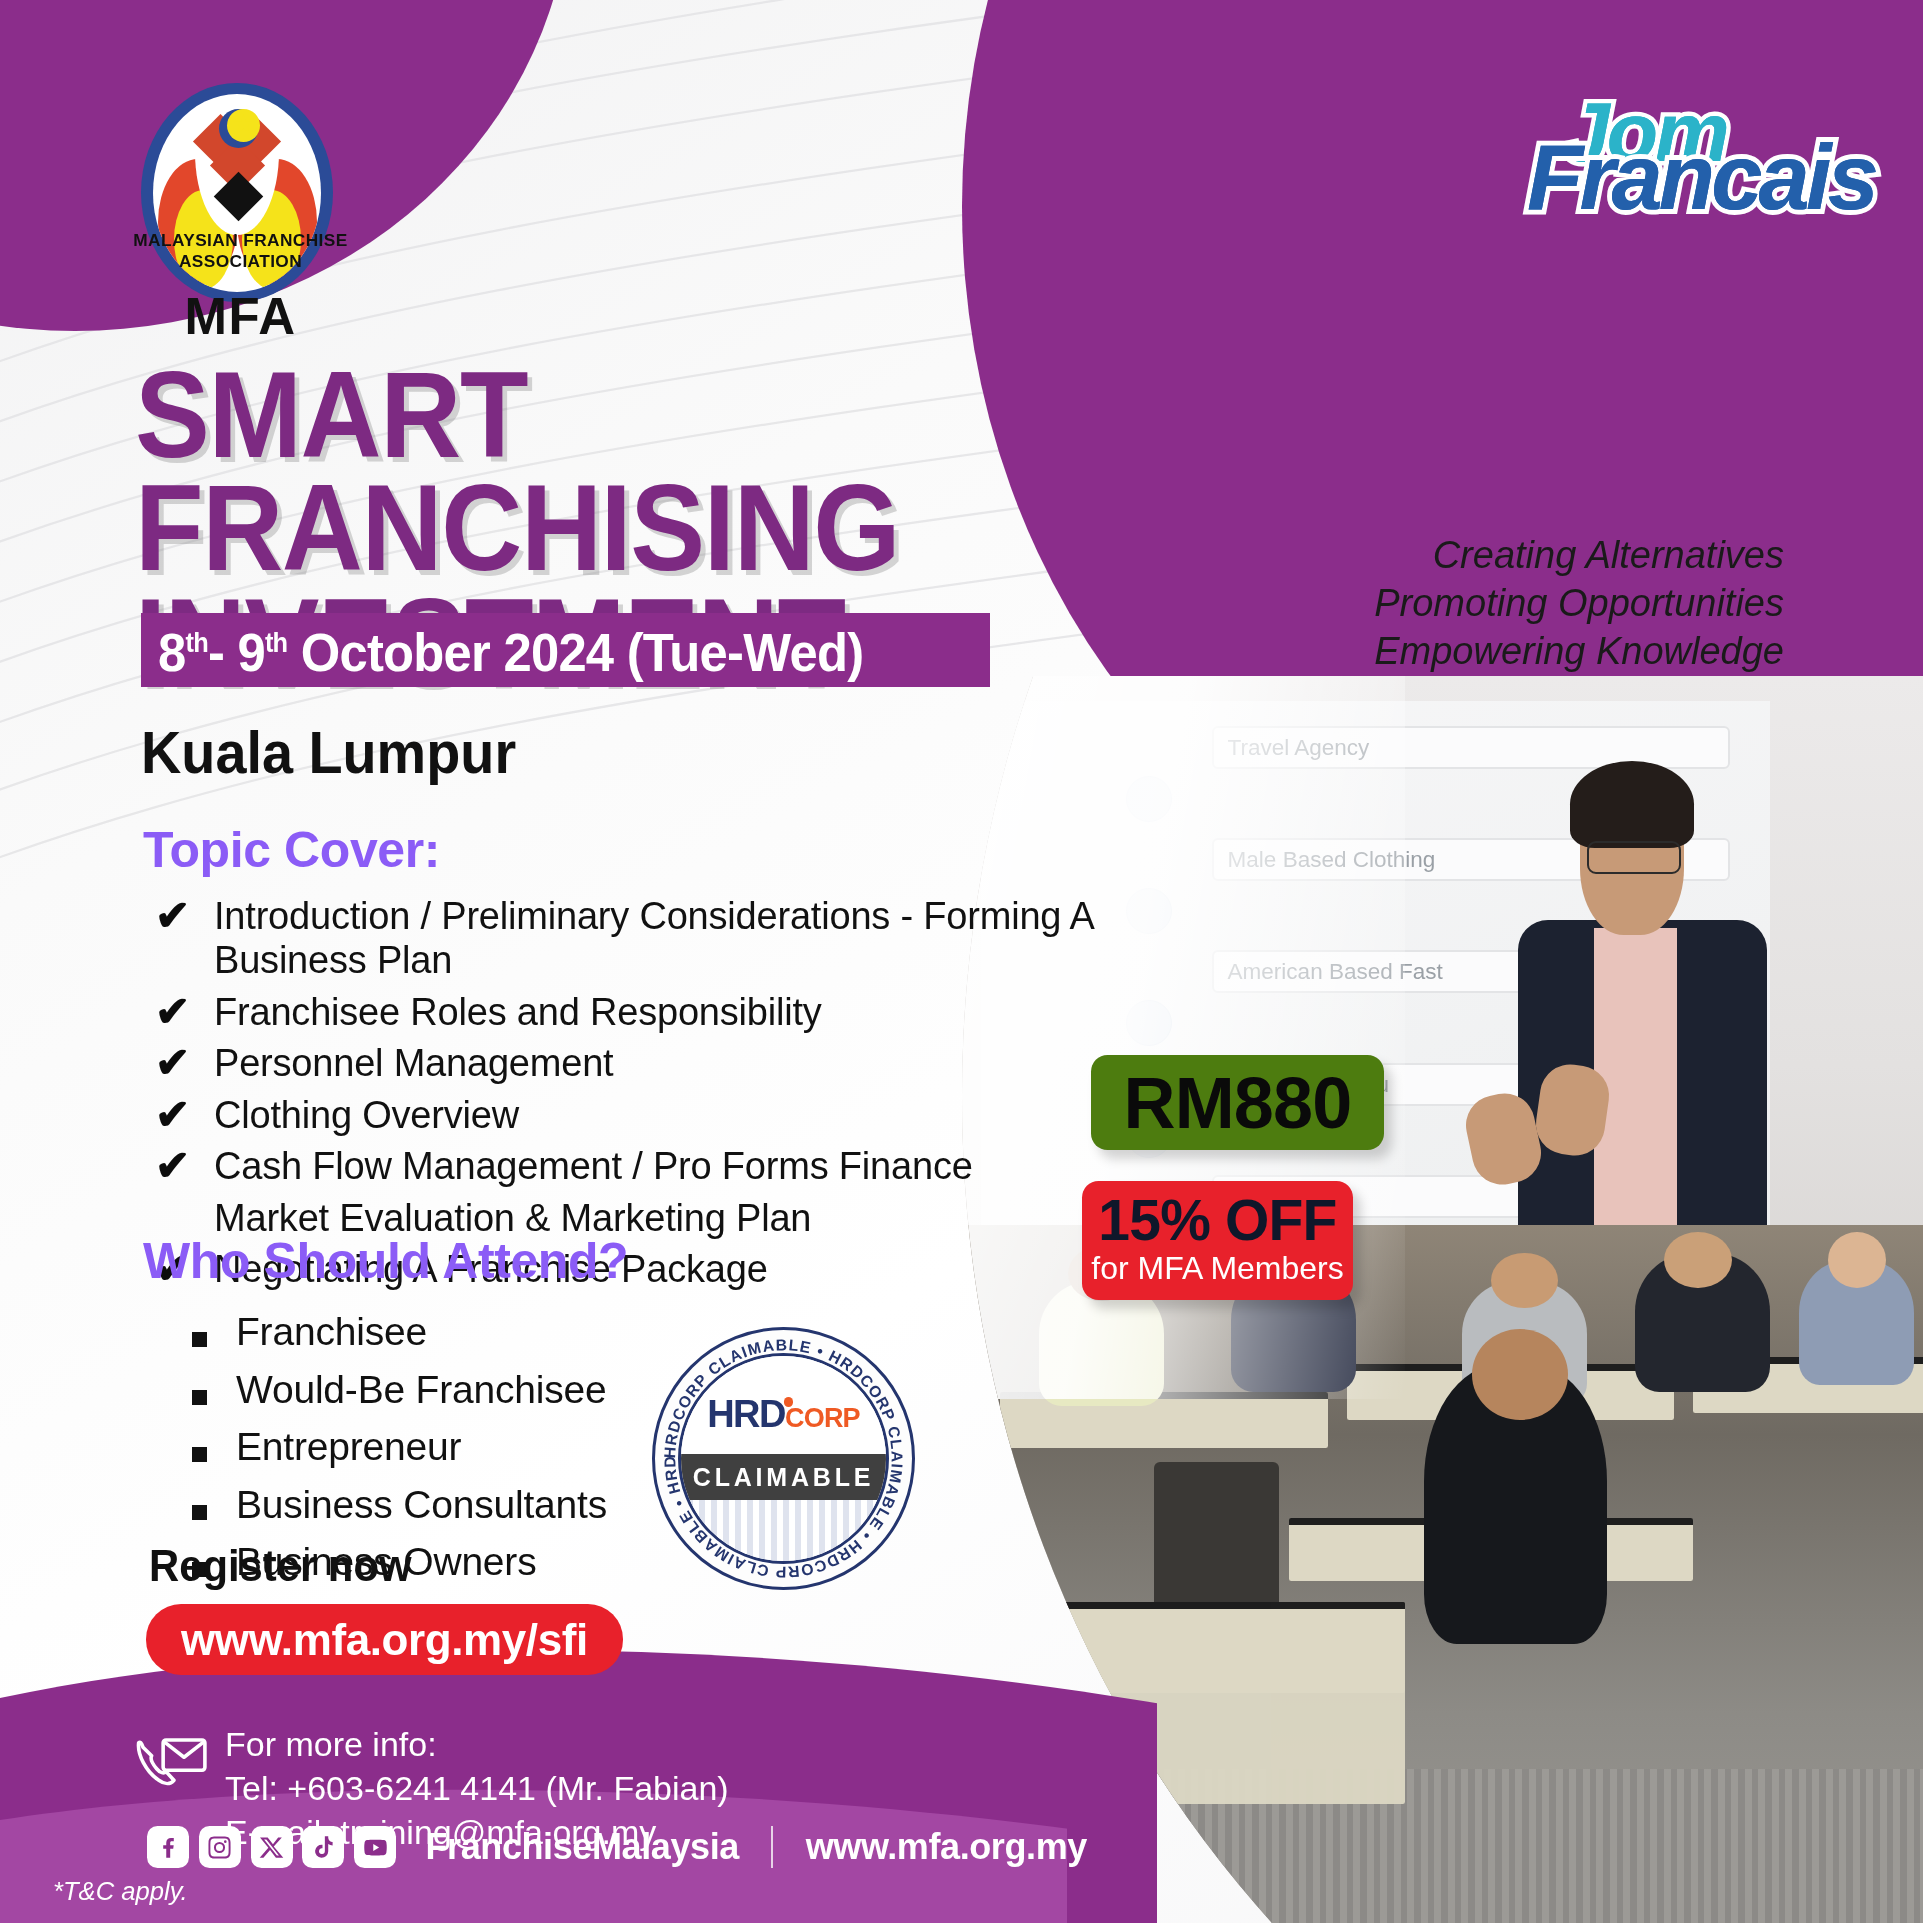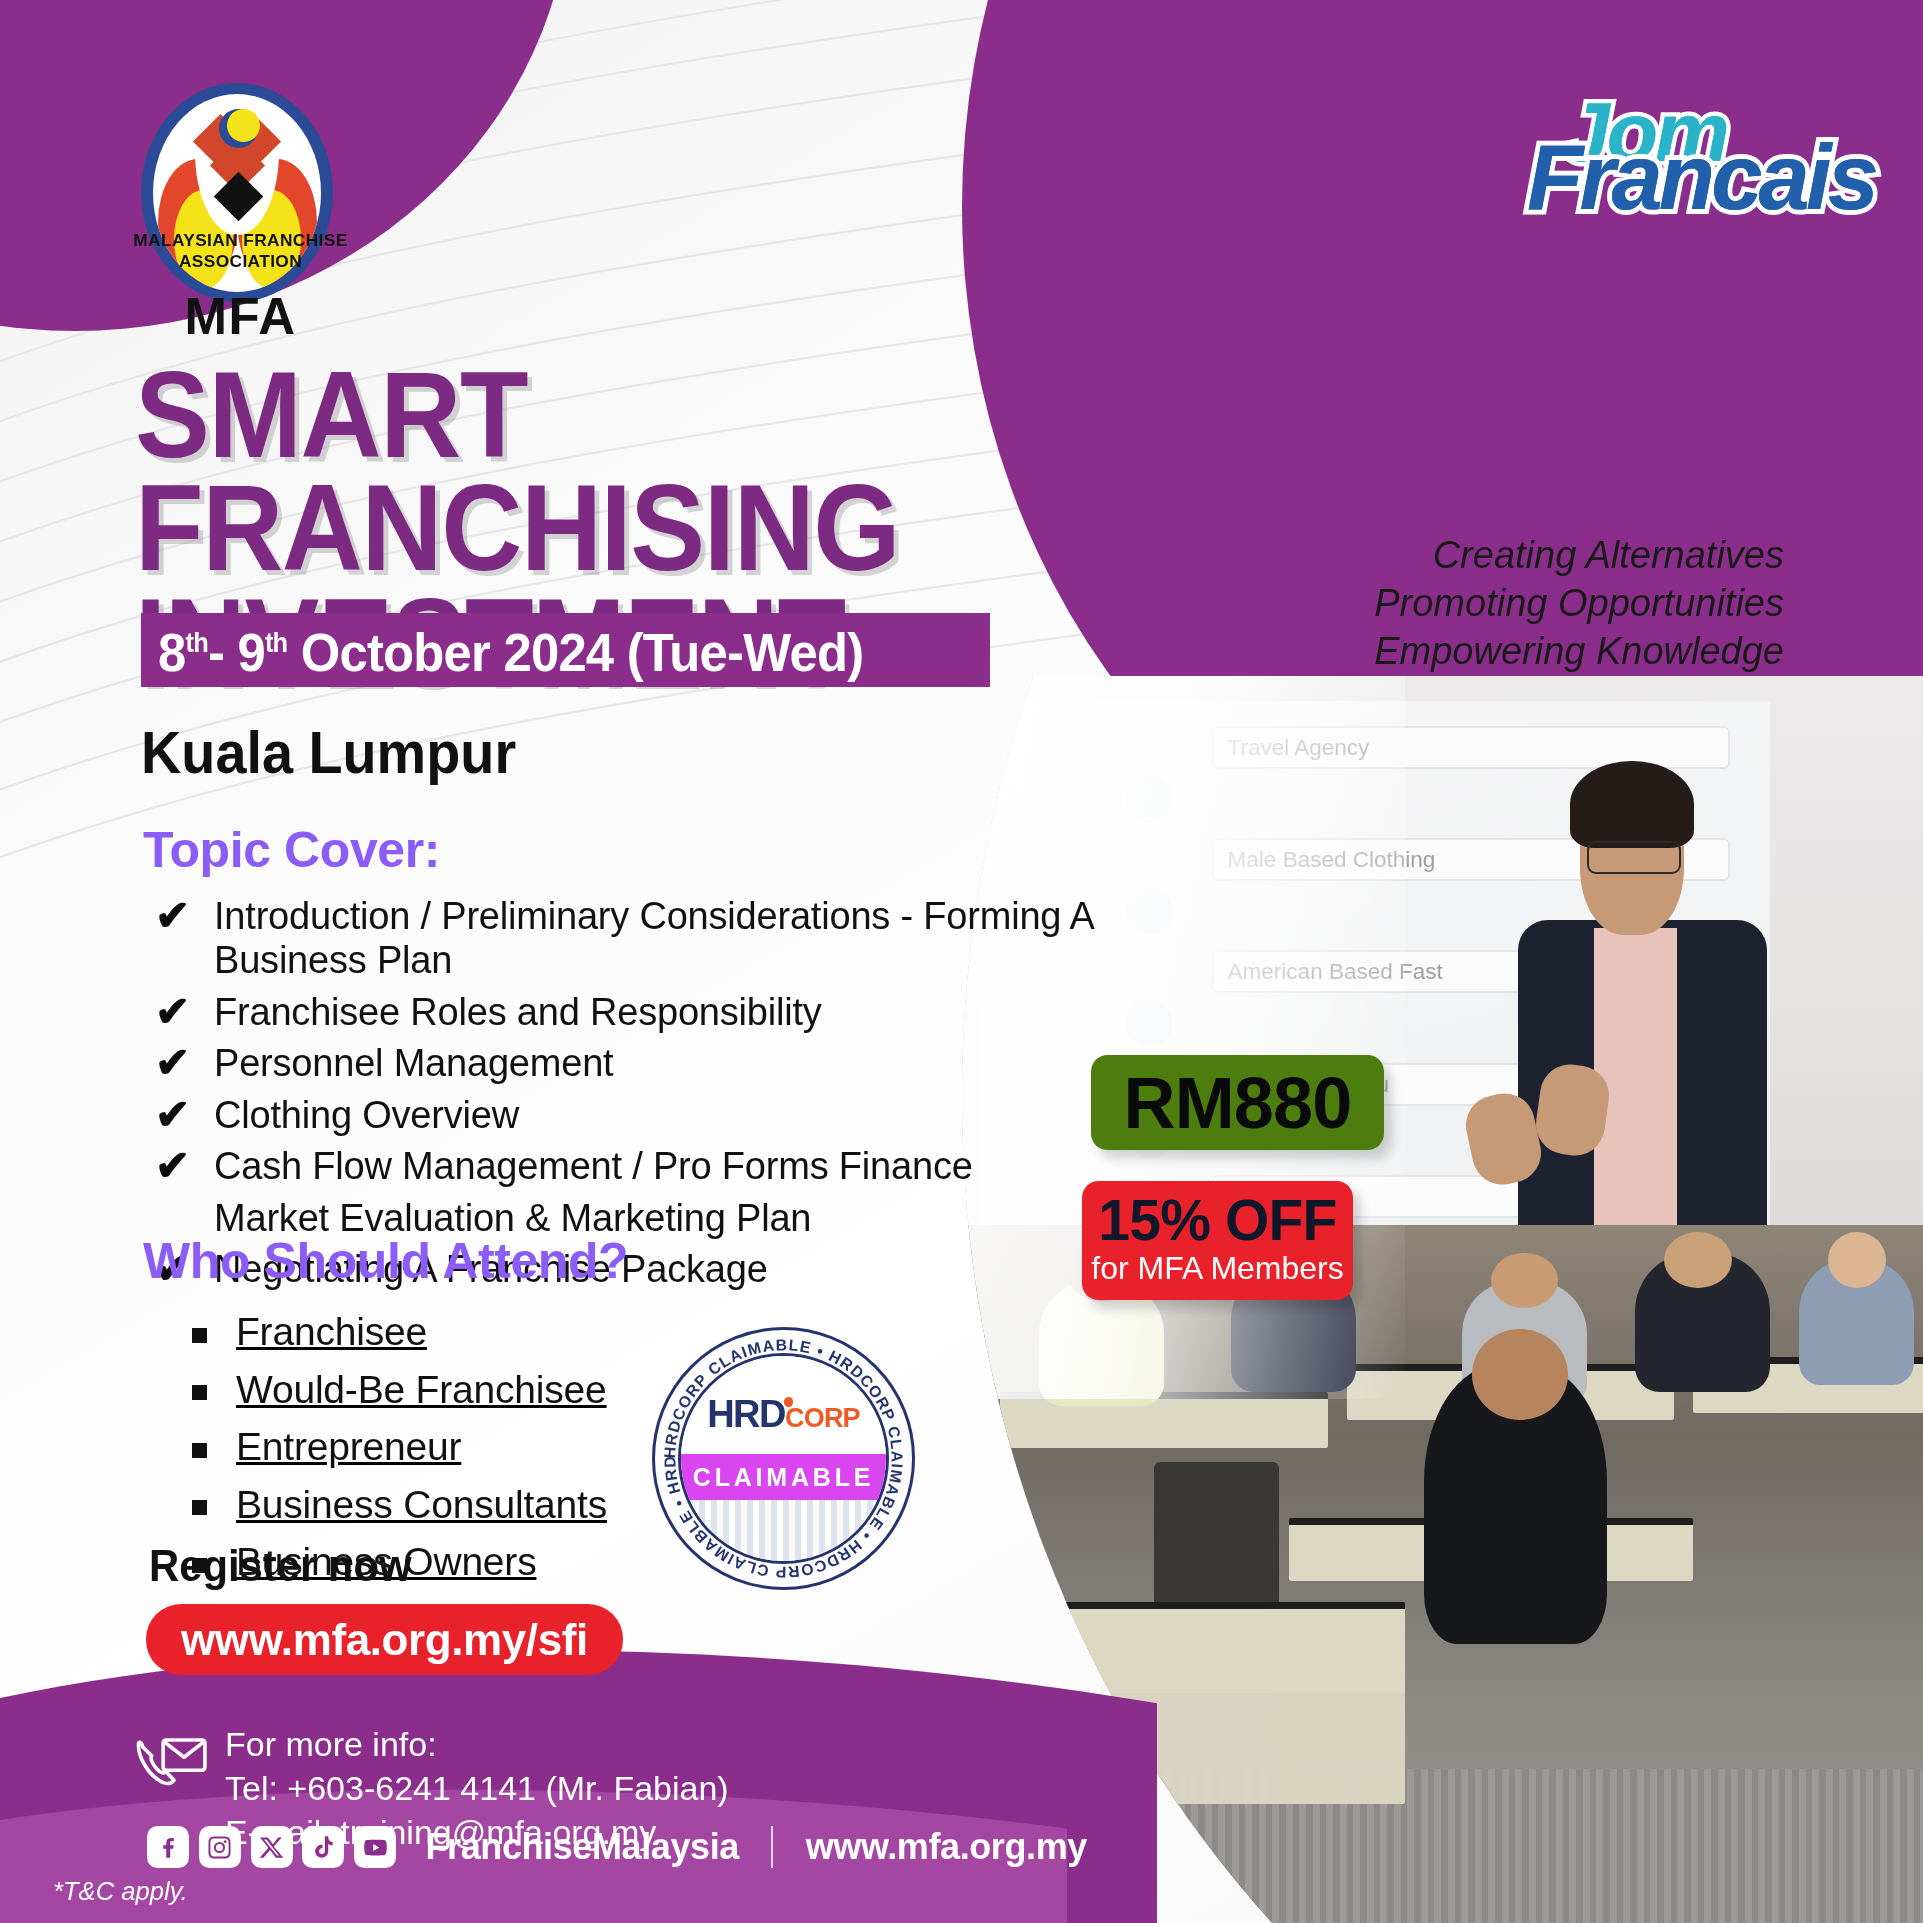--- a/index.html
+++ b/index.html
@@ -122,41 +122,41 @@
   .topic-head{left:143px;top:821px;}
   .attend-head{left:143px;top:1232px;}
 
   .topic-list{position:absolute;left:155px;top:894px;width:1097px;}
   .trow{display:flex;align-items:flex-start;margin-bottom:7.5px;}
   .tick{flex:0 0 59px;font-size:42px;line-height:44px;color:#0c0c0c;font-weight:bold;}
   .tick.empty{color:transparent;}
   .ttxt{font-size:38px;line-height:44px;color:#111;letter-spacing:-0.2px;}
 
   .attend-list{position:absolute;left:192px;top:1308px;width:751px;}
-  .arow{display:flex;align-items:flex-start;margin-bottom:10.5px;text-decoration:underline;}
+  .arow{display:flex;align-items:center;margin-bottom:10.5px;}
   .sq{flex:0 0 44px;}
   .sq i{display:inline-block;width:15px;height:15px;background:#111;margin-top:19.5px;}
   .atxt{font-size:39px;line-height:47px;color:#111;letter-spacing:-0.2px;}
 
   
   .price{position:absolute;left:1091px;top:1055px;width:293px;height:95px;background:#4d7c0f;
     border-radius:16.5px;box-shadow:7.5px 9px 10.5px rgba(0,0,0,.17);
     display:flex;align-items:center;justify-content:center;}
   .price span{font-size:72px;font-weight:bold;color:#0a0a0a;letter-spacing:-0.8px;}
   .disc{position:absolute;left:1082px;top:1181px;width:271px;height:111px;background:#e8212b;
     border-radius:16.5px;box-shadow:7.5px 9px 10.5px rgba(0,0,0,.17);text-align:center;padding-top:7.5px;}
   .disc .d1{font-size:57px;font-weight:bold;color:#0f172a;line-height:62px;letter-spacing:-0.8px;}
   .disc .d2{font-size:32px;color:#fff;line-height:35px;}
 
   
   .hrd{position:absolute;left:652px;top:1327px;width:263px;height:263px;}
   .hrd-o{position:absolute;inset:0;border:3.8px solid #24356e;border-radius:50%;background:#fdfdfd;}
   .hrd-i{position:absolute;inset:25.6px;border:3.8px solid #24356e;border-radius:50%;background:#fff;overflow:hidden;}
   .hrd-top{position:absolute;left:0;top:0;width:100%;height:48%;background:#fff;}
-  .hrd-band{position:absolute;left:0;top:48%;width:100%;height:22%;background:#d946ef;
+  .hrd-band{position:absolute;left:0;top:48%;width:100%;height:22%;background:#404040;
     display:flex;align-items:center;justify-content:center;}
   .hrd-band span{color:#fff;font-size:25px;font-weight:bold;letter-spacing:3.8px;}
   .hrd-stripe{position:absolute;left:0;top:70%;width:100%;height:30%;
     background:repeating-linear-gradient(90deg,#ffffff 0 6px,#dfe3ee 6px 12px);}
   .hrd-wm{position:absolute;left:0;top:18%;width:100%;text-align:center;}
   .hrd-wm .h1{font-size:38px;font-weight:bold;color:#24356e;letter-spacing:-1.5px;}
   .hrd-wm .h2{font-size:27px;font-weight:bold;color:#ef5a24;letter-spacing:-0.8px;}
   .hrd-dot{position:absolute;left:50%;top:20%;width:9.8px;height:9.8px;border-radius:50%;background:#ef5a24;}
   .hrd-ring-txt{position:absolute;inset:0;}
   .hrd-ring-txt svg{width:100%;height:100%;}

